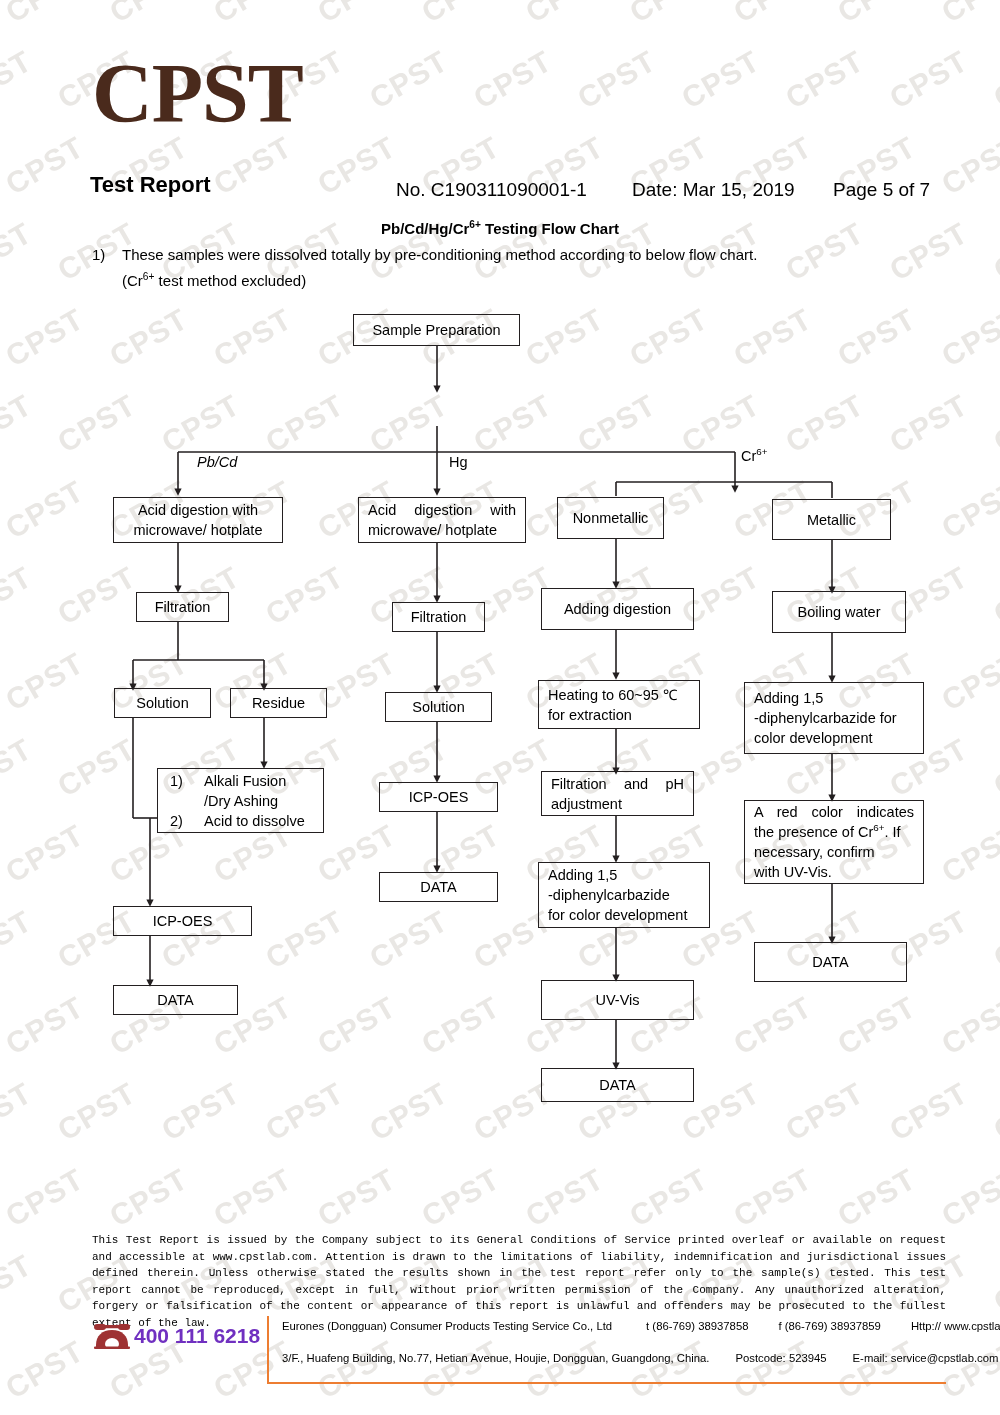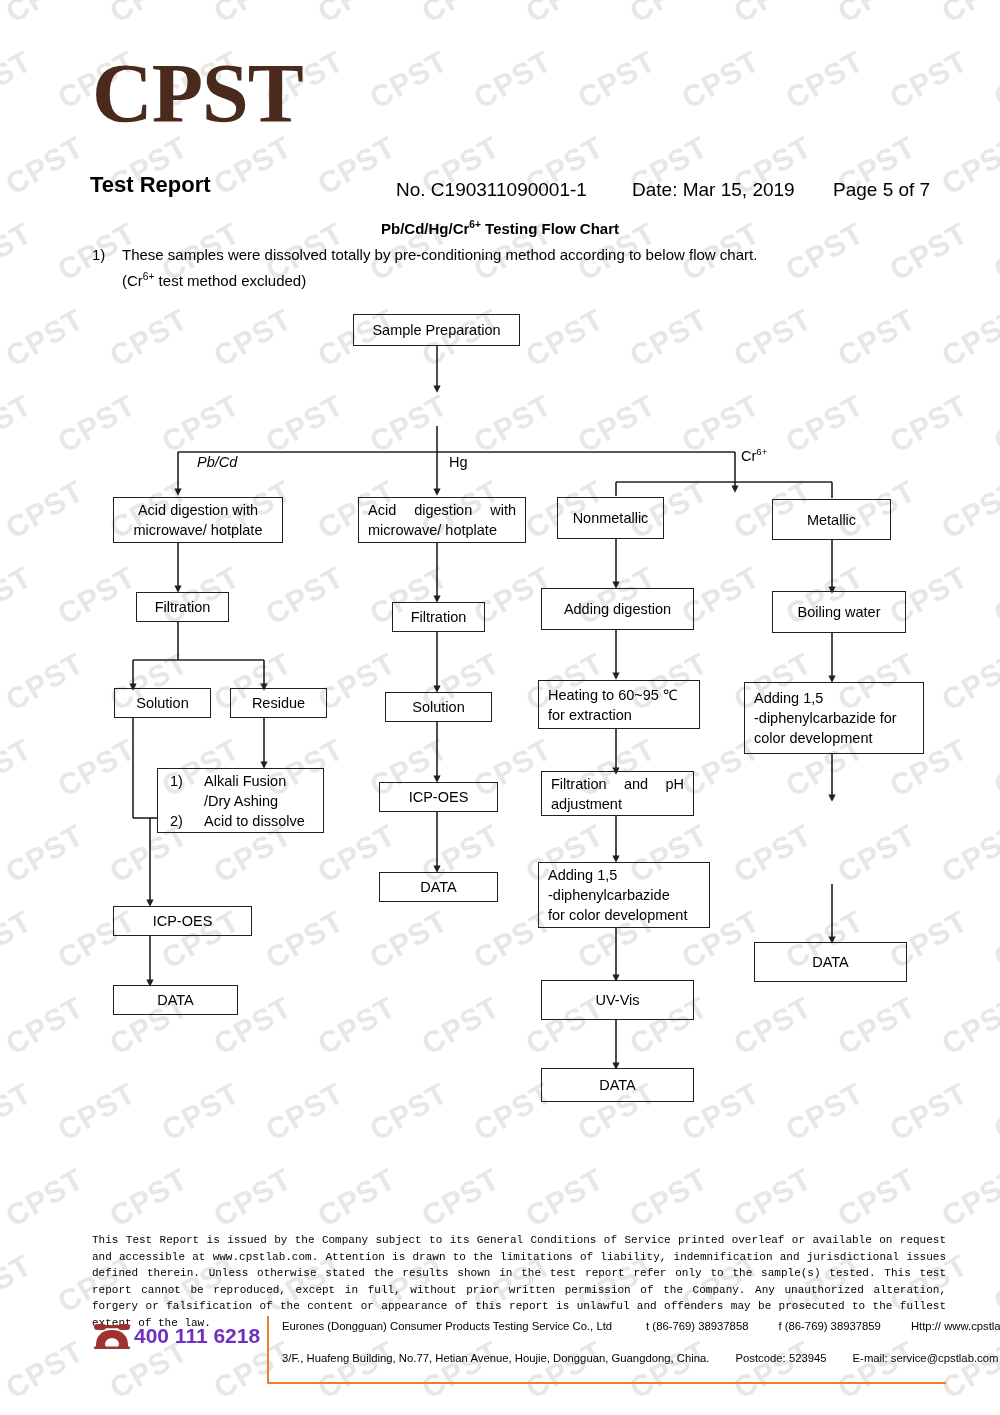--- a/index.html
+++ b/index.html
@@ -608,20 +608,28 @@
       </div>
 
       <div class="node left" style="left:744px; top:682px; width:180px; height:72px;">
         <span class="txt">
           <span>Adding 1,5</span><br>
           <span>-diphenylcarbazide for</span><br>
           <span>color development</span>
         </span>
       </div>
 
+      <div class="node just" style="left:744px; top:800px; width:180px; height:84px;">
+        <span class="txt">
+          <span class="j">A  red  color  indicates</span>
+          <span><span>the  presence  of  Cr</span><sup>6+</sup><span>. If</span></span>
+          <span>necessary, confirm</span>
+          <span>with UV-Vis.</span>
+        </span>
+      </div>
 
       <div class="node center" style="left:754px; top:942px; width:153px; height:40px;">
         <span class="txt">DATA</span>
       </div>
 
     </div>
 
     <div id="disclaimer">This Test Report is issued by the Company subject to its General Conditions of Service printed overleaf or available on request and accessible at www.cpstlab.com. Attention is drawn to the limitations of liability, indemnification and jurisdictional issues defined therein. Unless otherwise stated the results shown in the test report refer only to the sample(s) tested. This test report cannot be reproduced, except in full, without prior written permission of the Company. Any unauthorized alteration, forgery or falsification of the content or appearance of this report is unlawful and offenders may be prosecuted to the fullest extent of the law.</div>
 
     <div id="footer-bar">

